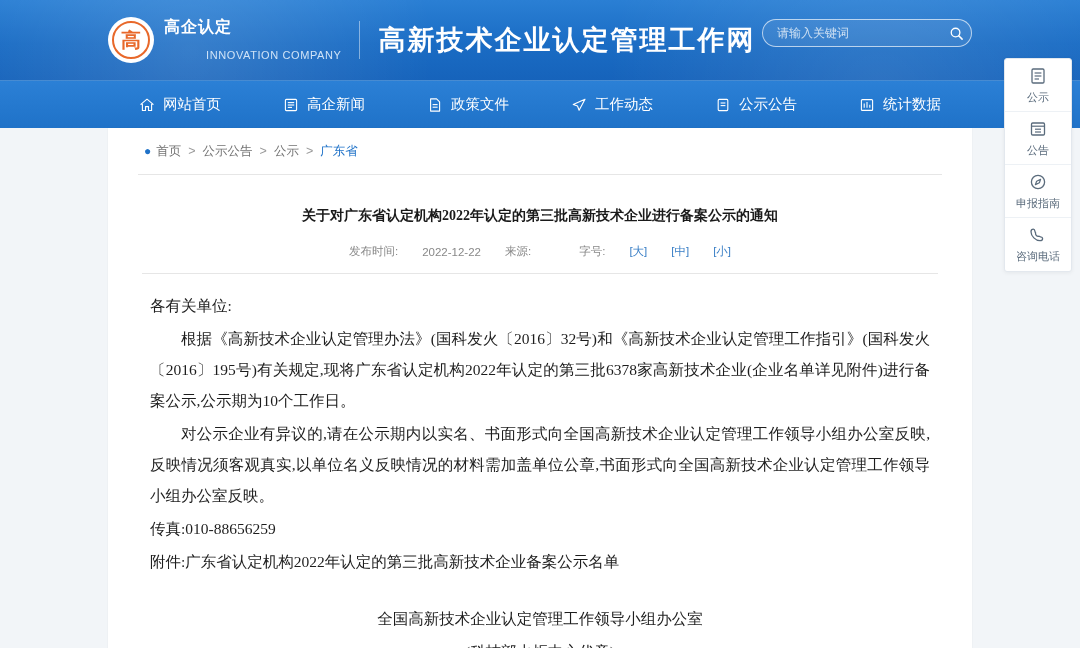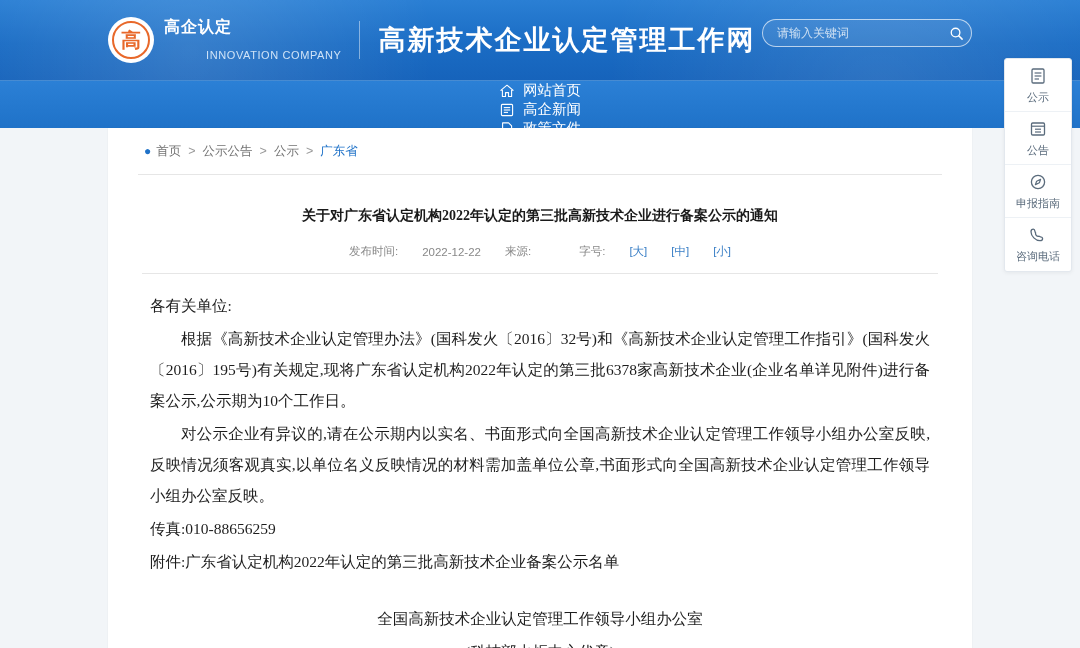--- a/index.html
+++ b/index.html
@@ -120,21 +120,21 @@
 
   
   .nav {
     width: 1080px; height: 48px;
     background: linear-gradient(180deg, #2b80d6 0%, #1f72c8 100%);
     border-top: 1px solid rgba(255,255,255,0.18);
     display: flex;
     align-items: stretch;
     padding: 0 108px;
   }
-  .nav-list { display: flex; width: 100%; flex-direction: column; }
+  .nav-list { display: flex; width: 100%; }
   .nav-item {
     flex: 1;
     display: flex; align-items: center; justify-content: center;
     gap: 8px;
     color: #ffffff;
     font-size: 14.5px;
     cursor: pointer;
     user-select: none;
   }
   .nav-item .ni { width: 16px; height: 16px; display: block; }

